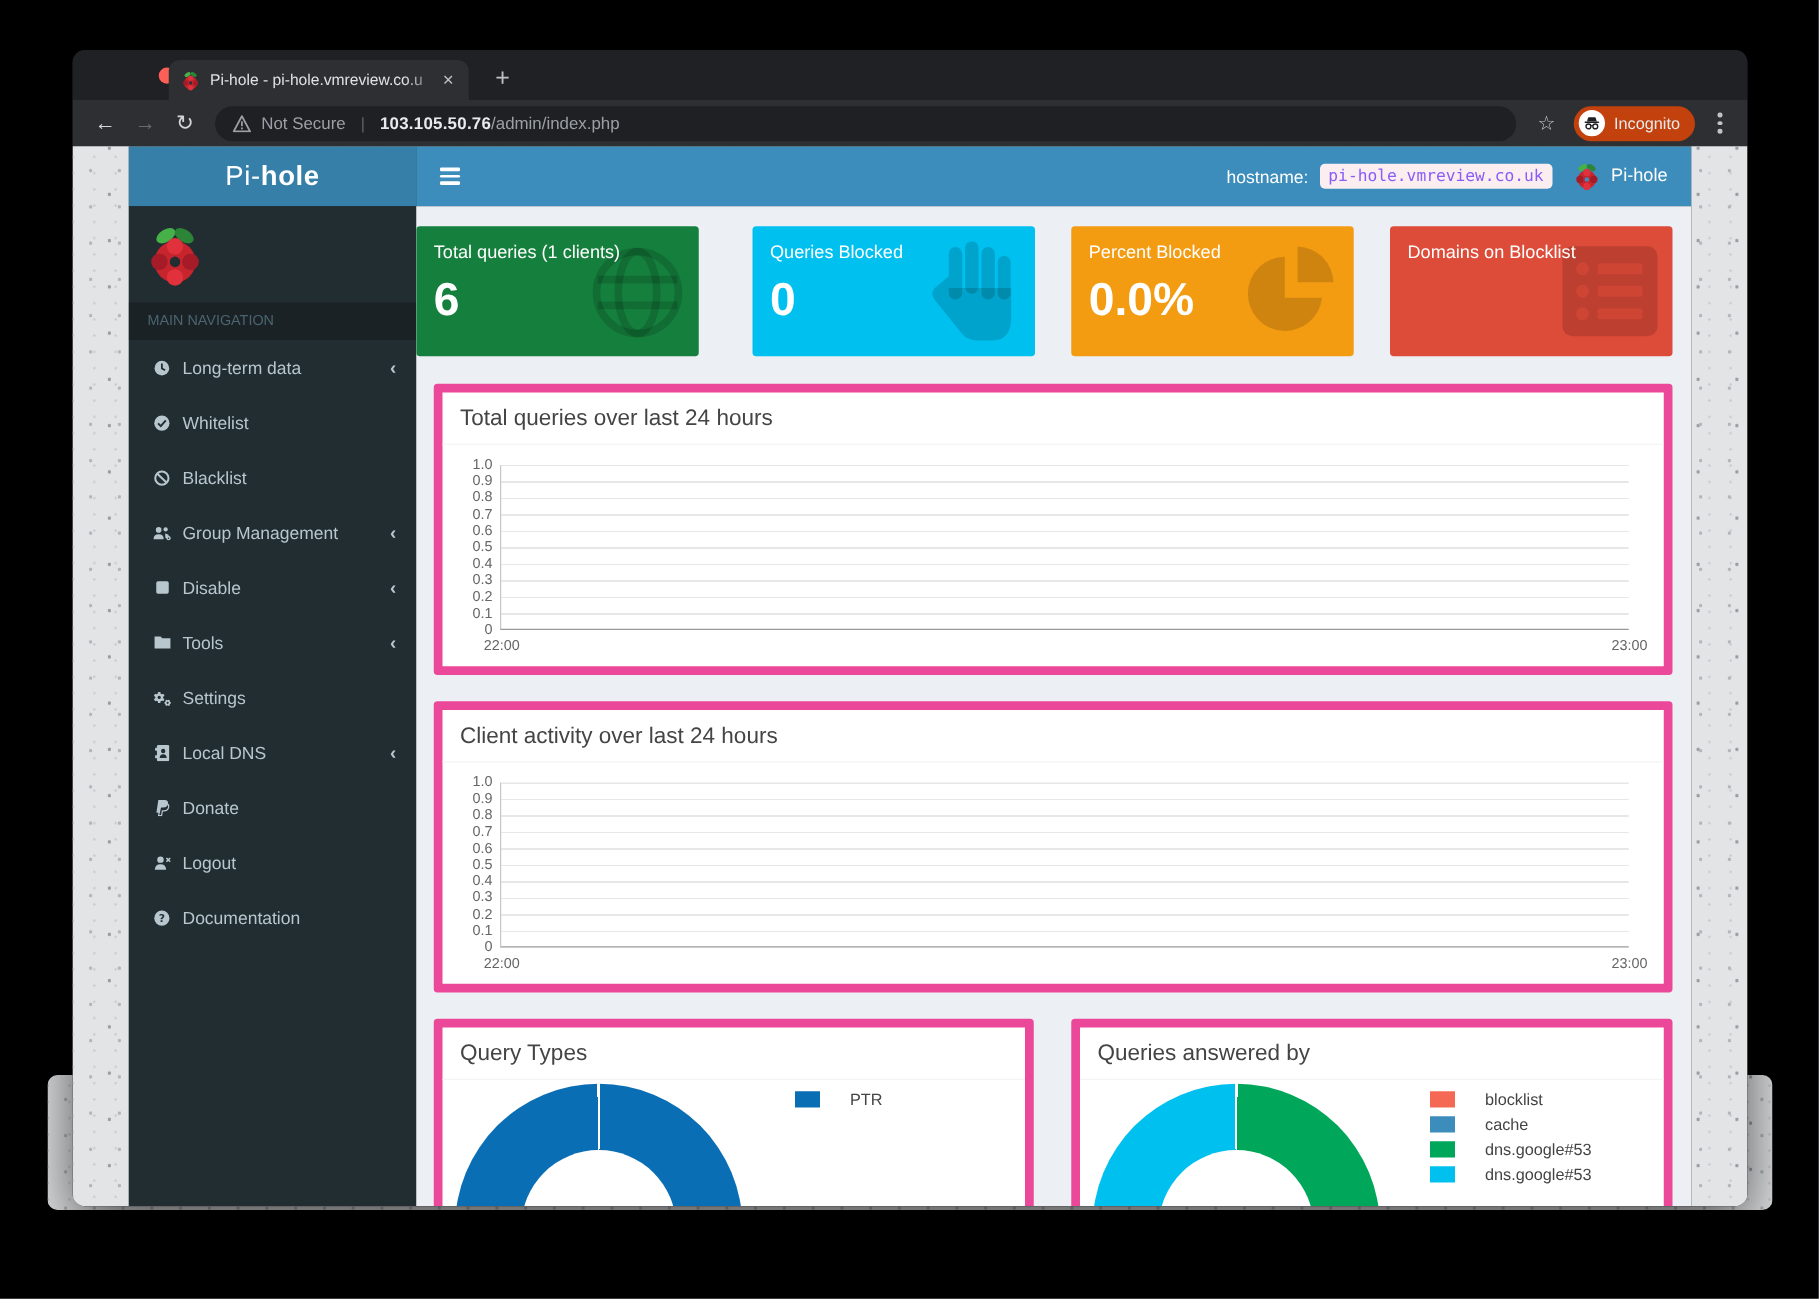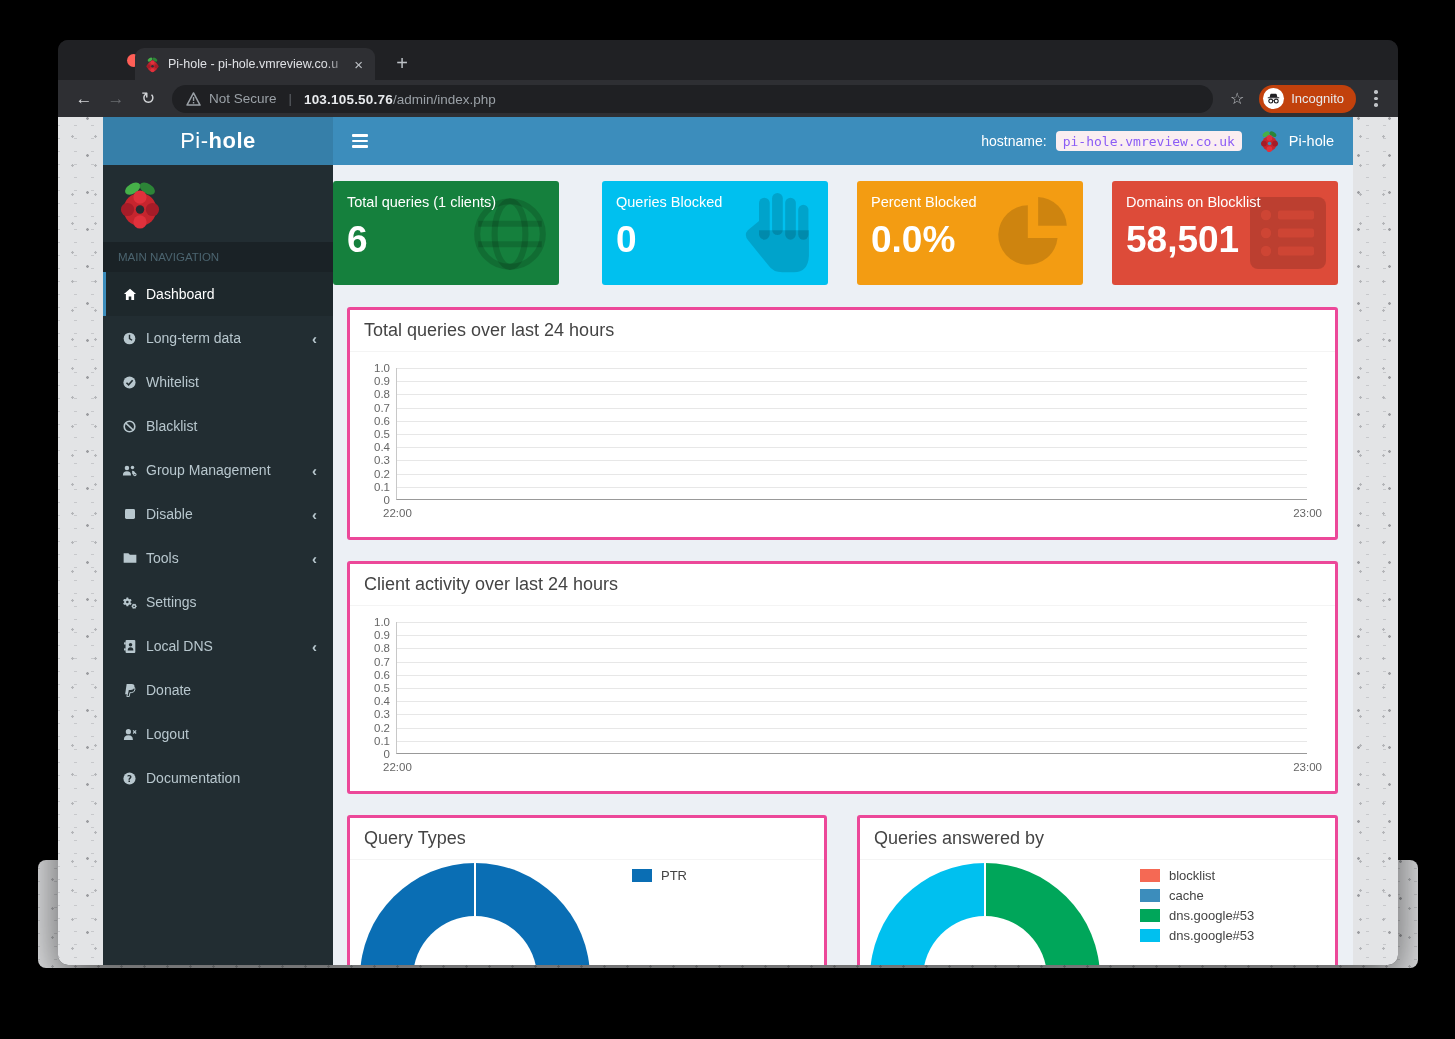--- a/index.html
+++ b/index.html
@@ -91,40 +91,40 @@
 
   
   .content { position:absolute; left:230px; top:48px; right:0; bottom:0; background:#ecf0f5; overflow:hidden; }
 
   .card { position:absolute; top:16px; width:226px; height:104px; border-radius:3px; color:#fff;
     padding:13px 14px; overflow:hidden; }
   .card-title { font-size:14.5px; position:relative; z-index:2; }
   .card-value { font-size:37px; font-weight:bold; margin-top:9px; position:relative; z-index:2; }
   .card-icon { position:absolute; right:8px; top:12px; z-index:1; }
 
-  .panel { position:absolute; background:#fff; border:3px solid #ec4899; border-radius:3px; }
+  .panel { position:absolute; background:#fff; border:7px solid #ec4899; border-radius:3px; }
   .panel-header { padding:10px 14px; border-bottom:1px solid #f4f4f4; }
   .panel-title { font-size:18px; color:#444; }
 
   .chart { display:flex; margin:16px 28px 0 10px; }
   .yaxis { width:30px; display:flex; flex-direction:column; justify-content:space-between;
     align-items:flex-end; height:144px; margin-top:-6px; flex:none; }
   .yaxis span { font-size:11.5px; color:#666; line-height:12px; height:12px; }
   .plot-wrap { flex:1; margin-left:6px; }
   .plot { height:132px; border-left:1px solid #c8c8c8; border-bottom:1px solid #999;
     background-image:repeating-linear-gradient(to bottom, #e7e7e7 0 1px, transparent 1px 13.2px); }
   .xlabels { display:flex; justify-content:space-between; margin-top:7px;text-align:right; }
   .xlabels span { font-size:11.5px; color:#666; }
   .xlabels span:first-child { margin-left:-13px; }
   .xlabels span:last-child { margin-right:-15px; }
 
   .donut { position:absolute; left:10px; top:45px; width:230px; height:230px; border-radius:50%; }
   .hole { position:absolute; left:53px; top:53px; width:124px; height:124px; border-radius:50%; background:#fff; }
   .legend { position:absolute; top:47px; }
-  .legend-row { display:flex; align-items:center; gap:9px; height:20px; }
+  .legend-row { display:flex; align-items:center; gap:24px; height:20px; }
   .swatch { width:20px; height:13px; flex:none; }
   .legend-label { font-size:13px; color:#444; }
 
   svg { display:block; }
 </style>
 </head>
 <body>
 
 <div id="wallpaper-patch" class="speckle"></div>
 
@@ -227,28 +227,20 @@
             <circle cx="12" cy="17" r="9" fill="#c6252e"></circle>
             <circle cx="12" cy="10.2" r="3.6" fill="#e0313c"></circle>
             <circle cx="18.8" cy="17" r="3.6" fill="#a51c28"></circle>
             <circle cx="12" cy="23.8" r="3.6" fill="#e0313c"></circle>
             <circle cx="5.2" cy="17" r="3.6" fill="#a51c28"></circle>
             <circle cx="12" cy="17" r="2.3" fill="#222d32"></circle>
           </svg>
         </div>
         <div class="section-label">MAIN NAVIGATION</div>
 
-        <div class="navitem active">
-          <span class="ni-icon">
-            <svg width="14" height="13" viewBox="0 0 12 12" fill="currentColor">
-                <path d="M6 .8 L11.6 5.6 H9.8 V11 H7.2 V7.8 H4.8 V11 H2.2 V5.6 H.4 Z"></path>
-              </svg>
-          </span>
-          <span>Dashboard</span>
-        </div>
 
 
         <div class="navitem">
           <span class="ni-icon">
             <svg width="13" height="13" viewBox="0 0 12 12">
                 <circle cx="6" cy="6" r="5.4" fill="currentColor"></circle>
                 <path d="M6 2.6 V6.2 L8.4 7.6" stroke="#222d32" stroke-width="1.3" fill="none"></path>
               </svg>
           </span>
           <span>Long-term data</span>
@@ -415,21 +407,20 @@
           <span class="card-icon">
             <svg width="82" height="82" viewBox="0 0 40 40" fill="rgba(0,0,0,0.15)">
                 <path d="M17 6 A 14.5 14.5 0 1 0 31.5 22 L17 22 Z"></path>
                 <path d="M22 2 A 14.5 14.5 0 0 1 36 16 L22 16 Z"></path>
               </svg>
           </span>
         </div>
 
         <div class="card" style="left: 779px; background-color: rgb(221, 75, 57);">
           <div class="card-title">Domains on Blocklist</div>
-          <div class="card-value">58,501</div>
           <span class="card-icon">
             <svg width="84" height="80" viewBox="0 0 42 40">
                 <rect x="2" y="2" width="38" height="36" rx="4" fill="rgba(0,0,0,0.15)"></rect>
                 <g fill="#dd4b39" opacity=".55">
                   <circle cx="10" cy="11" r="2.6"></circle>
                   <rect x="16" y="8.8" width="18" height="4.4" rx="1"></rect>
                   <circle cx="10" cy="20" r="2.6"></circle>
                   <rect x="16" y="17.8" width="18" height="4.4" rx="1"></rect>
                   <circle cx="10" cy="29" r="2.6"></circle>
                   <rect x="16" y="26.8" width="18" height="4.4" rx="1"></rect>

